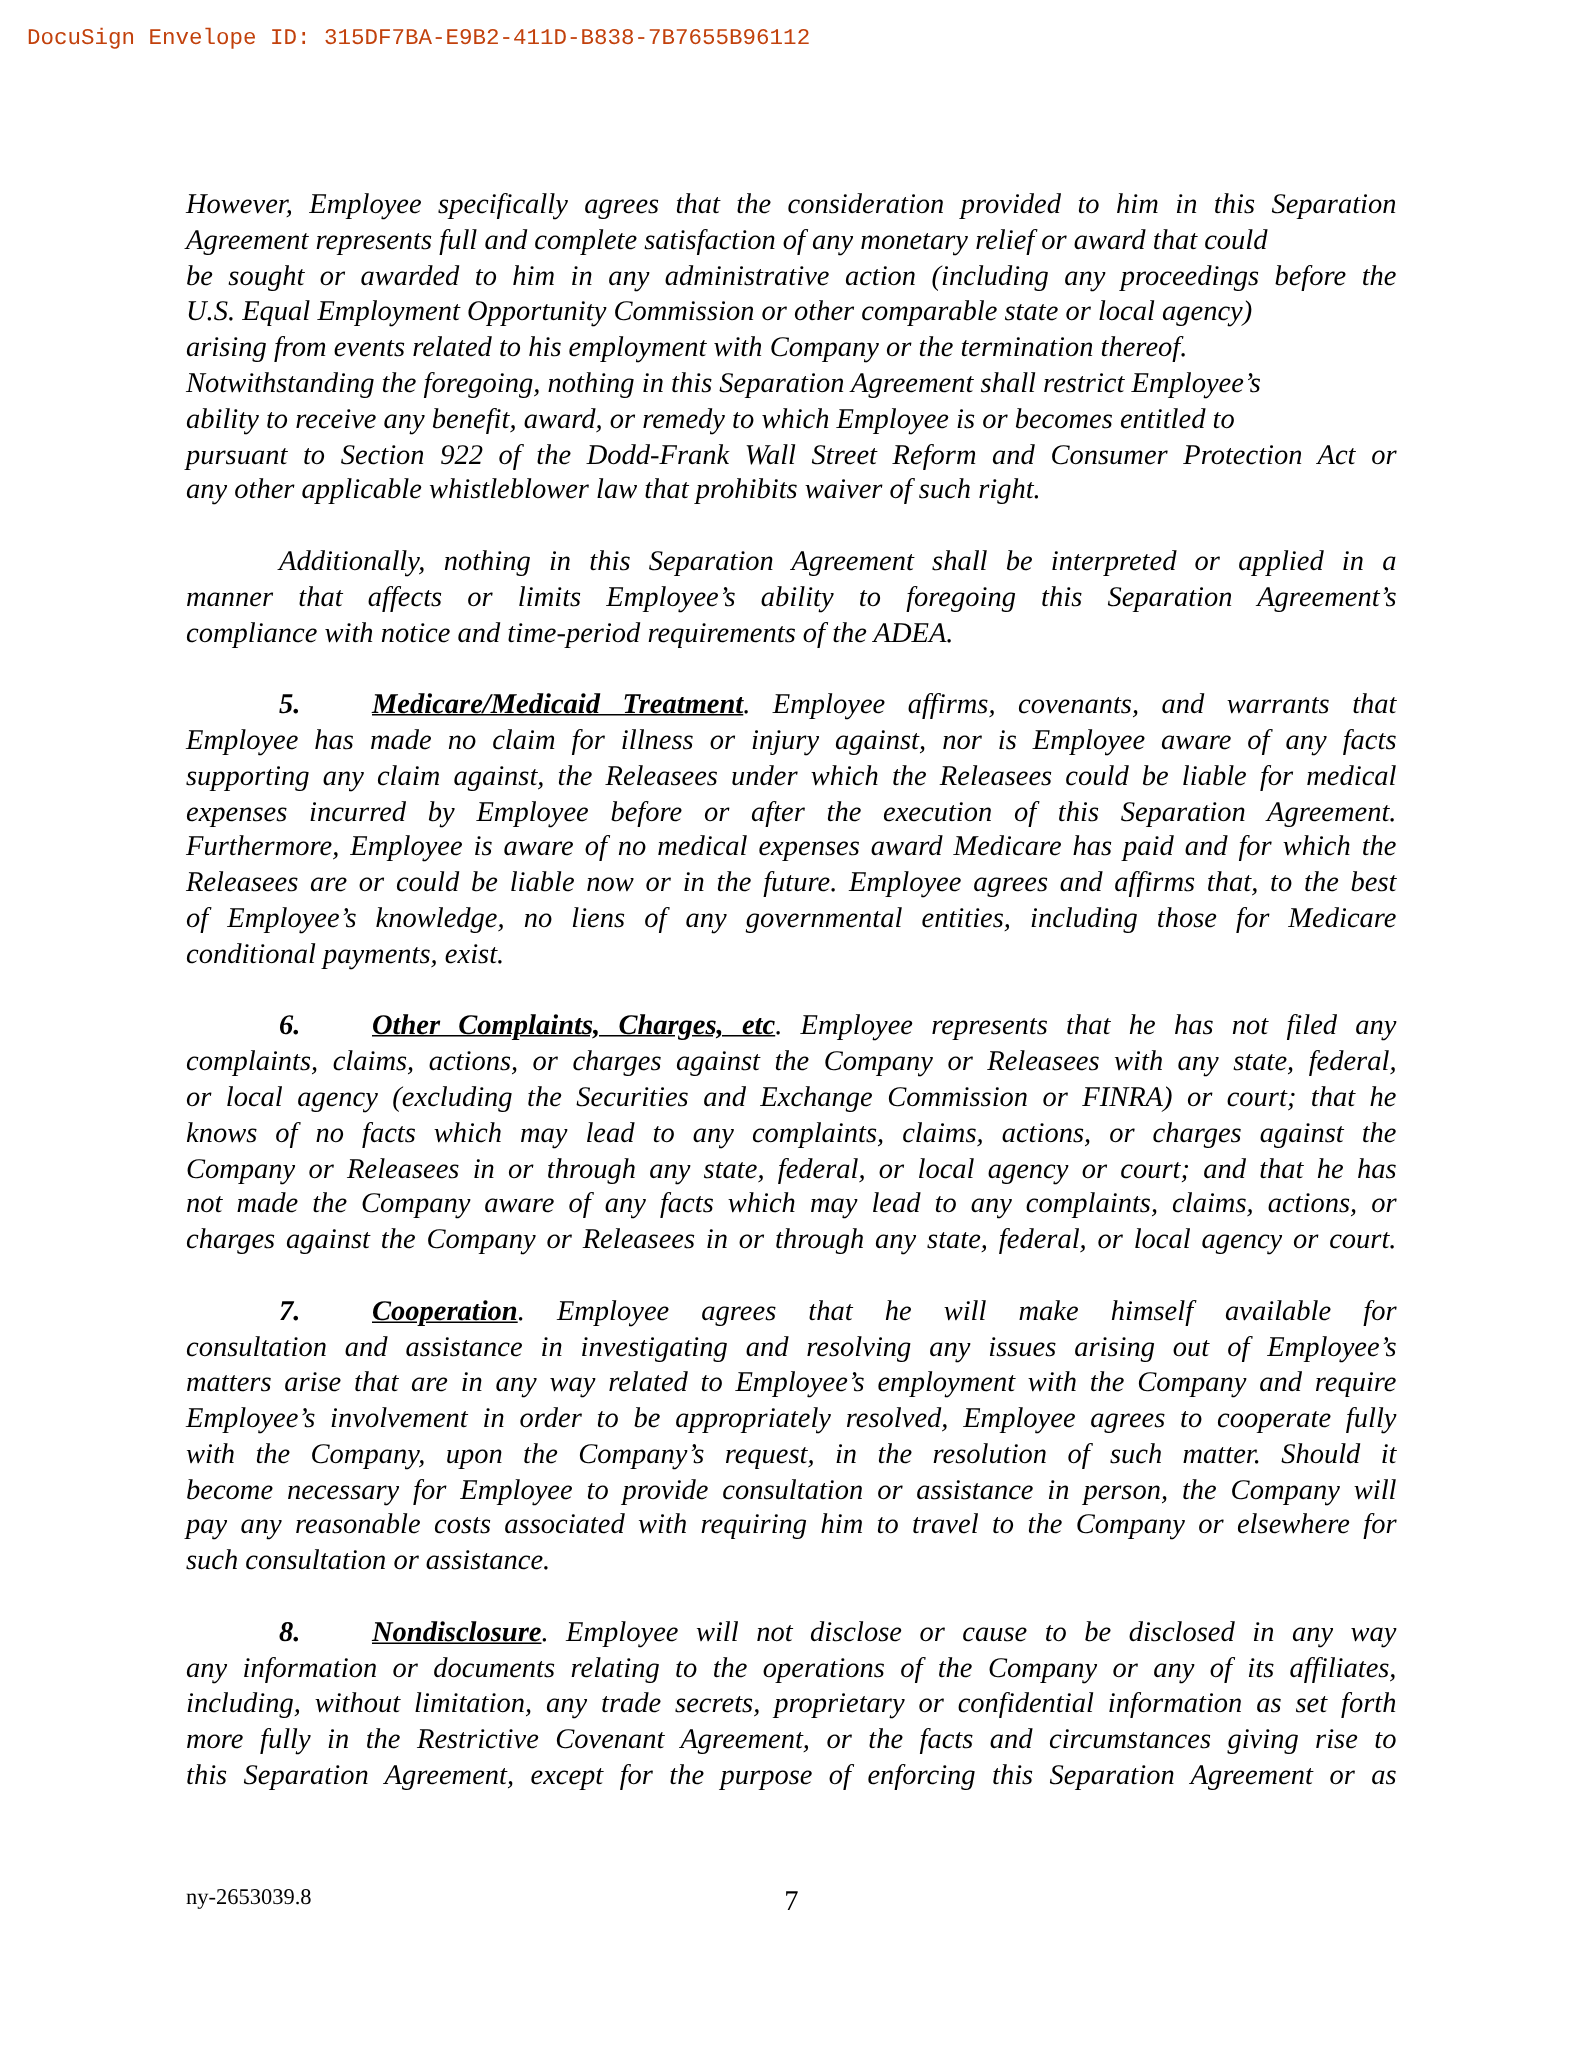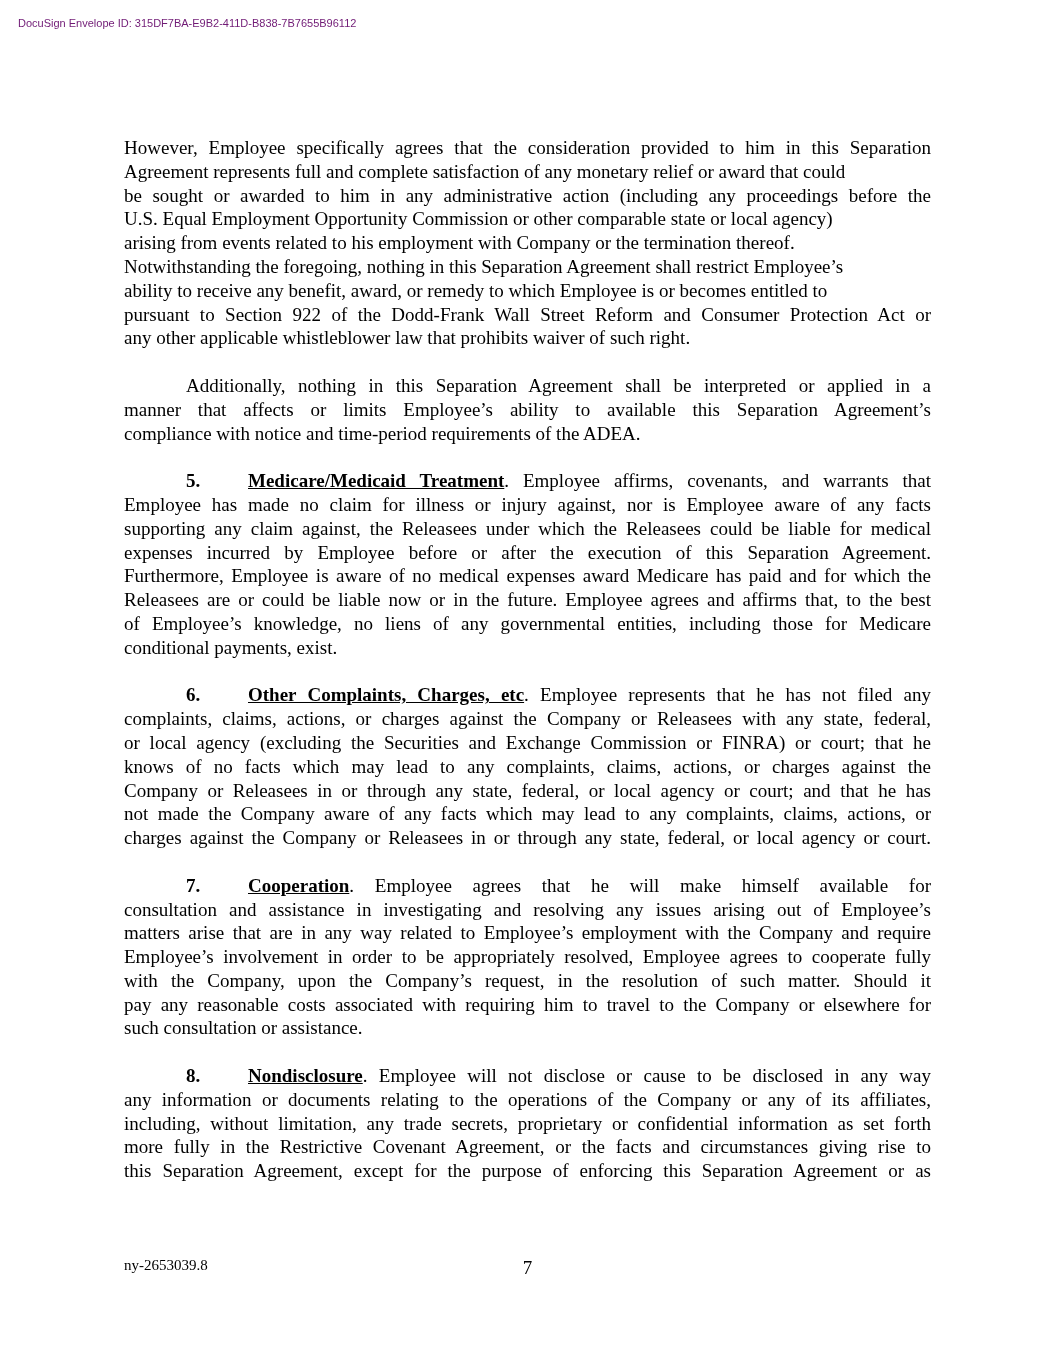--- a/index.html
+++ b/index.html
@@ -1,18 +1,18 @@
 <!DOCTYPE html>
 <html><head>
 <meta charset="utf-8">
 <style>
   html, body { margin:0; padding:0; background:#ffffff; }
   body { width:1055px; height:1365px; position:relative; overflow:hidden; color:#000; }
-  .envelope { position:absolute; left:18px; top:17px; font-family:Liberation Sans, sans-serif; font-size:11px; color:#701a75; }
-  .page { position:absolute; left:124px; top:136px; width:807px; font-family:"Liberation Serif", serif; font-size:19px; line-height:23.8px; }
+  .envelope { position:absolute; left:18px; top:17px; font-family:Liberation Mono, monospace; font-size:15px; color:#c2410c; }
+  .page { position:absolute; left:124px; top:125px; width:807px; font-family:"Liberation Serif", serif; font-size:19px; line-height:23.8px;font-style:italic; }
   .line { display:block; text-align:justify; text-align-last:justify; white-space:nowrap; height:23.8px; overflow:visible; }
   .line.last { text-align-last:left; }
   .line.ragged { text-align:center; text-align-last:left; }
   .para { margin-bottom:23.8px; }
   .indent { padding-left:62px; }
   .secnum { font-weight:bold; display:inline-block; width:62px; }
   .sectitle { font-weight:bold; text-decoration:underline; }
   .pagenum { position:absolute; left:0; width:1055px; text-align:center; top:1257px; font-family:"Liberation Serif", serif; font-size:19px; }
   .docid { position:absolute; left:124px; top:1257px; font-family:"Liberation Serif", serif; font-size:15px; }
 </style>
@@ -30,21 +30,21 @@
     <span class="line ragged">U.S. Equal Employment Opportunity Commission or other comparable state or local agency)</span>
     <span class="line ragged">arising from events related to his employment with Company or the termination thereof.</span>
     <span class="line ragged">Notwithstanding the foregoing, nothing in this Separation Agreement shall restrict Employee’s</span>
     <span class="line ragged">ability to receive any benefit, award, or remedy to which Employee is or becomes entitled to</span>
     <span class="line">pursuant to Section 922 of the Dodd-Frank Wall Street Reform and Consumer Protection Act or</span>
     <span class="line last">any other applicable whistleblower law that prohibits waiver of such right.</span>
   </div>
 
   <div class="para">
     <span class="line indent">Additionally, nothing in this Separation Agreement shall be interpreted or applied in a</span>
-    <span class="line">manner that affects or limits Employee’s ability to available this Separation Agreement’s</span>
+    <span class="line">manner that affects or limits Employee’s ability to foregoing this Separation Agreement’s</span>
     <span class="line last">compliance with notice and time-period requirements of the ADEA.</span>
   </div>
 
   <div class="para">
     <span class="line indent"><span class="secnum">5.</span><span class="sectitle">Medicare/Medicaid Treatment</span><span>.  Employee affirms, covenants, and warrants that</span></span>
     <span class="line">Employee has made no claim for illness or injury against, nor is Employee aware of any facts</span>
     <span class="line">supporting any claim against, the Releasees under which the Releasees could be liable for medical</span>
     <span class="line">expenses incurred by Employee before or after the execution of this Separation Agreement.</span>
     <span class="line">Furthermore, Employee is aware of no medical expenses award Medicare has paid and for which the</span>
     <span class="line">Releasees are or could be liable now or in the future.  Employee agrees and affirms that, to the best</span>
@@ -61,20 +61,21 @@
     <span class="line">not made the Company aware of any facts which may lead to any complaints, claims, actions, or</span>
     <span class="line">charges against the Company or Releasees in or through any state, federal, or local agency or court.</span>
   </div>
 
   <div class="para">
     <span class="line indent"><span class="secnum">7.</span><span class="sectitle">Cooperation</span><span>.  Employee agrees that he will make himself available for</span></span>
     <span class="line">consultation and assistance in investigating and resolving any issues arising out of Employee’s</span>
     <span class="line">matters arise that are in any way related to Employee’s employment with the Company and require</span>
     <span class="line">Employee’s involvement in order to be appropriately resolved, Employee agrees to cooperate fully</span>
     <span class="line">with the Company, upon the Company’s request, in the resolution of such matter.  Should it</span>
+    <span class="line">become necessary for Employee to provide consultation or assistance in person, the Company will</span>
     <span class="line">pay any reasonable costs associated with requiring him to travel to the Company or elsewhere for</span>
     <span class="line last">such consultation or assistance.</span>
   </div>
 
   <div class="para">
     <span class="line indent"><span class="secnum">8.</span><span class="sectitle">Nondisclosure</span><span>.  Employee will not disclose or cause to be disclosed in any way</span></span>
     <span class="line">any information or documents relating to the operations of the Company or any of its affiliates,</span>
     <span class="line">including, without limitation, any trade secrets, proprietary or confidential information as set forth</span>
     <span class="line">more fully in the Restrictive Covenant Agreement, or the facts and circumstances giving rise to</span>
     <span class="line">this Separation Agreement, except for the purpose of enforcing this Separation Agreement or as</span>

